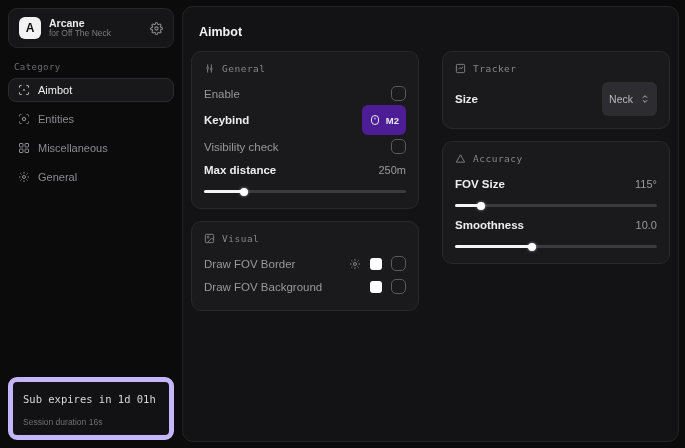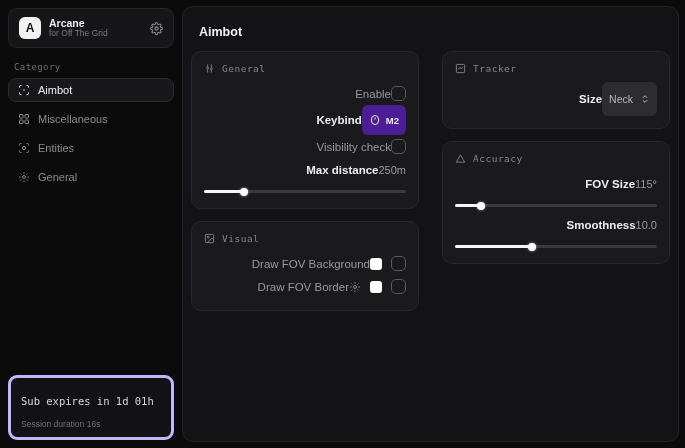--- a/index.html
+++ b/index.html
@@ -20,36 +20,36 @@
   .icon-btn { color:#8a8a8f; display:flex; align-items:center; }
 
   .category { color:#6e6e73; font-size:9px; margin:14px 6px 6px; letter-spacing:.4px;
               font-family:"DejaVu Sans Mono", monospace; }
   .nav { display:flex; flex-direction:column; gap:5px; }
   .nav-item { display:flex; align-items:center; gap:8px; height:24px; padding:0 9px;
               border-radius:8px; color:#8b8b90; font-size:11px; border:1px solid transparent; }
   .nav-item.active { background:#18181a; border-color:#2c2c30; color:#f0f0f2; }
   .nav-item svg { flex:0 0 auto; }
 
-  .side-footer { margin-top:auto; background:#121214; border:3px solid #c4b5fd;
-                 border-radius:9px; padding:17px 10px 8px; }
+  .side-footer { margin-top:auto; background:#121214; border:5px solid #c4b5fd;
+                 border-radius:9px; padding:11px 10px 8px; }
   .sub-line { color:#d8d8da; font-size:10.5px; font-family:"DejaVu Sans Mono", monospace; }
   .sess-line { color:#6f6f74; font-size:8.5px; margin-top:12px; }
 
   
   .main { flex:1; margin:6px 6px 6px 0; background:#131315; border:1px solid #242428;
           border-radius:11px; padding:8px; display:flex; flex-direction:column; }
   .page-title { color:#f2f2f4; font-size:12.5px; font-weight:bold; margin:10px 8px 12px; }
   .cols { display:flex; gap:23px; align-items:flex-start; }
   .col { flex:1; display:flex; flex-direction:column; gap:12px; }
 
   .card { background:#1a1a1c; border:1px solid #28282c; border-radius:10px; padding:9px 12px 12px; }
   .card-header { display:flex; align-items:center; gap:7px; color:#85858a; font-size:9.5px;
                  font-family:"DejaVu Sans Mono", monospace; letter-spacing:.5px; margin:2px 0 8px; }
-  .row { display:flex; align-items:center; justify-content:flex-end; min-height:23px; }
+  .row { display:flex; align-items:center; justify-content:space-between; min-height:23px; }
   .lbl-dim { color:#98989d; font-size:11.5px; }
   .lbl-strong { color:#ededef; font-size:11.5px; font-weight:bold; }
   .val { color:#9a9a9f; font-size:11px; }
 
   .checkbox { width:15px; height:15px; border:1.5px solid #59595e; border-radius:5px;
               background:transparent; }
   .kbd-badge { background:#4c1d95; border-radius:6px; height:30px; padding:0 7px;
                display:flex; align-items:center; gap:5px; color:#e8e8ea;
                font-size:9.5px; font-weight:bold; }
   .select-badge { background:#2c2c31; border-radius:6px; height:19px; padding:17px 7px;
@@ -68,21 +68,21 @@
 </head>
 <body>
 
 <div class="app">
 
   <div class="sidebar">
     <div class="side-header">
       <div class="logo-box">A</div>
       <div class="titles">
         <div class="app-name">Arcane</div>
-        <div class="app-sub">for Off The Grid</div>
+        <div class="app-sub">for Off The Neck</div>
       </div>
       <span class="icon-btn">
         <svg width="13" height="13" viewBox="0 0 24 24" fill="none" stroke="currentColor" stroke-width="2">
           <circle cx="12" cy="12" r="3"></circle>
           <path d="M19.4 15a1.65 1.65 0 0 0 .33 1.82l.06.06a2 2 0 1 1-2.83 2.83l-.06-.06a1.65 1.65 0 0 0-1.82-.33 1.65 1.65 0 0 0-1 1.51V21a2 2 0 1 1-4 0v-.09a1.65 1.65 0 0 0-1-1.51 1.65 1.65 0 0 0-1.82.33l-.06.06a2 2 0 1 1-2.83-2.83l.06-.06a1.65 1.65 0 0 0 .33-1.82 1.65 1.65 0 0 0-1.51-1H3a2 2 0 1 1 0-4h.09a1.65 1.65 0 0 0 1.51-1 1.65 1.65 0 0 0-.33-1.82l-.06-.06a2 2 0 1 1 2.83-2.83l.06.06a1.65 1.65 0 0 0 1.82.33h0a1.65 1.65 0 0 0 1-1.51V3a2 2 0 1 1 4 0v.09a1.65 1.65 0 0 0 1 1.51h0a1.65 1.65 0 0 0 1.82-.33l.06-.06a2 2 0 1 1 2.83 2.83l-.06.06a1.65 1.65 0 0 0-.33 1.82v0a1.65 1.65 0 0 0 1.51 1H21a2 2 0 1 1 0 4h-.09a1.65 1.65 0 0 0-1.51 1z"></path>
         </svg>
       </span>
     </div>
 
     <div class="category">Category</div>
@@ -93,37 +93,37 @@
           <svg width="12" height="12" viewBox="0 0 24 24" fill="none" stroke="currentColor" stroke-width="2">
             <path d="M3 7V5a2 2 0 0 1 2-2h2M17 3h2a2 2 0 0 1 2 2v2M21 17v2a2 2 0 0 1-2 2h-2M7 21H5a2 2 0 0 1-2-2v-2"></path>
             <circle cx="12" cy="12" r="1.6" fill="currentColor" stroke="none"></circle>
           </svg>
         </span>
         <span>Aimbot</span>
       </div>
       <div class="nav-item">
         <span>
           <svg width="12" height="12" viewBox="0 0 24 24" fill="none" stroke="currentColor" stroke-width="2">
+            <path d="M3 7V5a2 2 0 0 1 2-2h2M17 3h2a2 2 0 0 1 2 2v2M21 17v2a2 2 0 0 1-2 2h-2M7 21H5a2 2 0 0 1-2-2v-2"></path>
+            <circle cx="12" cy="12" r="3.5"></circle>
+            <circle cx="12" cy="12" r="1" fill="currentColor" stroke="none"></circle>
+          </svg>
+        </span>
+        <span>Entities</span>
+      </div>
+      <div class="nav-item">
+        <span>
+          <svg width="12" height="12" viewBox="0 0 24 24" fill="none" stroke="currentColor" stroke-width="2">
             <rect x="3" y="3" width="7" height="7" rx="1"></rect>
             <rect x="14" y="3" width="7" height="7" rx="1"></rect>
             <rect x="3" y="14" width="7" height="7" rx="1"></rect>
             <rect x="14" y="14" width="7" height="7" rx="1"></rect>
           </svg>
         </span>
         <span>Miscellaneous</span>
-      </div>
-      <div class="nav-item">
-        <span>
-          <svg width="12" height="12" viewBox="0 0 24 24" fill="none" stroke="currentColor" stroke-width="2">
-            <path d="M3 7V5a2 2 0 0 1 2-2h2M17 3h2a2 2 0 0 1 2 2v2M21 17v2a2 2 0 0 1-2 2h-2M7 21H5a2 2 0 0 1-2-2v-2"></path>
-            <circle cx="12" cy="12" r="3.5"></circle>
-            <circle cx="12" cy="12" r="1" fill="currentColor" stroke="none"></circle>
-          </svg>
-        </span>
-        <span>Entities</span>
       </div>
       <div class="nav-item">
         <span>
           <svg width="12" height="12" viewBox="0 0 24 24" fill="none" stroke="currentColor" stroke-width="2">
             <circle cx="12" cy="12" r="3"></circle>
             <path d="M12 2v3M12 19v3M2 12h3M19 12h3M4.9 4.9l2.1 2.1M17 17l2.1 2.1M19.1 4.9 17 7M7 17l-2.1 2.1"></path>
           </svg>
         </span>
         <span>General</span>
       </div>
@@ -187,41 +187,41 @@
         <div class="card">
           <div class="card-header">
             <span>
               <svg width="11" height="11" viewBox="0 0 24 24" fill="none" stroke="currentColor" stroke-width="2">
                 <rect x="3" y="3" width="18" height="18" rx="2"></rect>
                 <circle cx="9" cy="9" r="2"></circle>
                 <path d="m21 15-4-4-10 10"></path>
               </svg>
             </span>
             <span>Visual</span>
-          </div>
-          <div class="row">
-            <span class="lbl-dim">Draw FOV Background</span>
-            <span class="ctrl-group">
-              <span class="swatch"></span>
-              <span class="checkbox"></span>
-            </span>
           </div>
           <div class="row">
             <span class="lbl-dim">Draw FOV Border</span>
             <span class="ctrl-group">
               <span class="icon-btn">
                 <svg width="12" height="12" viewBox="0 0 24 24" fill="none" stroke="currentColor" stroke-width="2">
                   <circle cx="12" cy="12" r="3"></circle>
                   <path d="M12 2v3M12 19v3M2 12h3M19 12h3M4.9 4.9l2.1 2.1M17 17l2.1 2.1M19.1 4.9 17 7M7 17l-2.1 2.1"></path>
                 </svg>
               </span>
               <span class="swatch"></span>
               <span class="checkbox"></span>
             </span>
           </div>
+          <div class="row">
+            <span class="lbl-dim">Draw FOV Background</span>
+            <span class="ctrl-group">
+              <span class="swatch"></span>
+              <span class="checkbox"></span>
+            </span>
+          </div>
         </div>
       </div>
 
       <div class="col">
 
         <div class="card">
           <div class="card-header">
             <span>
               <svg width="11" height="11" viewBox="0 0 24 24" fill="none" stroke="currentColor" stroke-width="2">
                 <rect x="3" y="3" width="18" height="18" rx="2"></rect>

